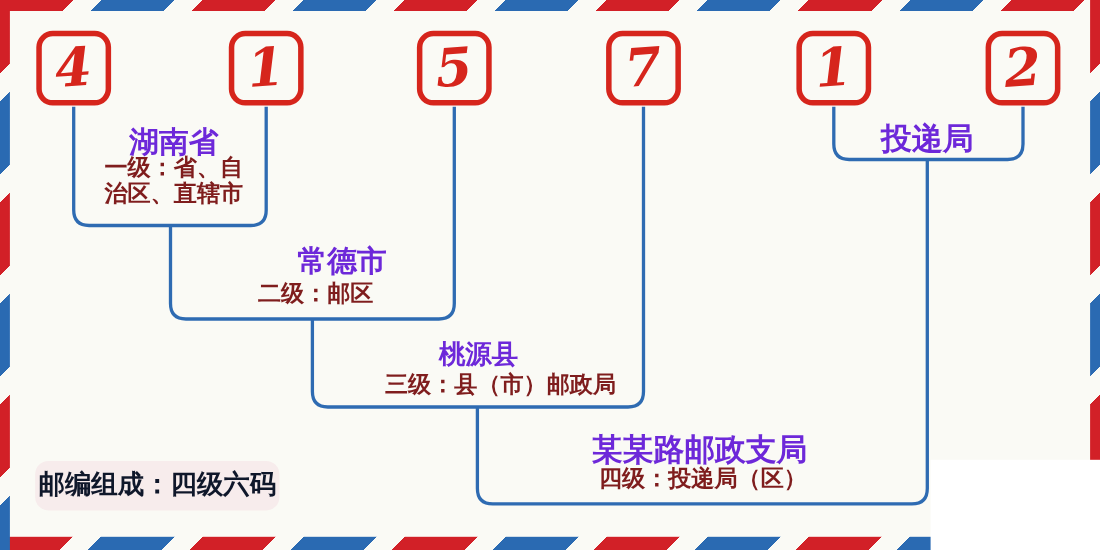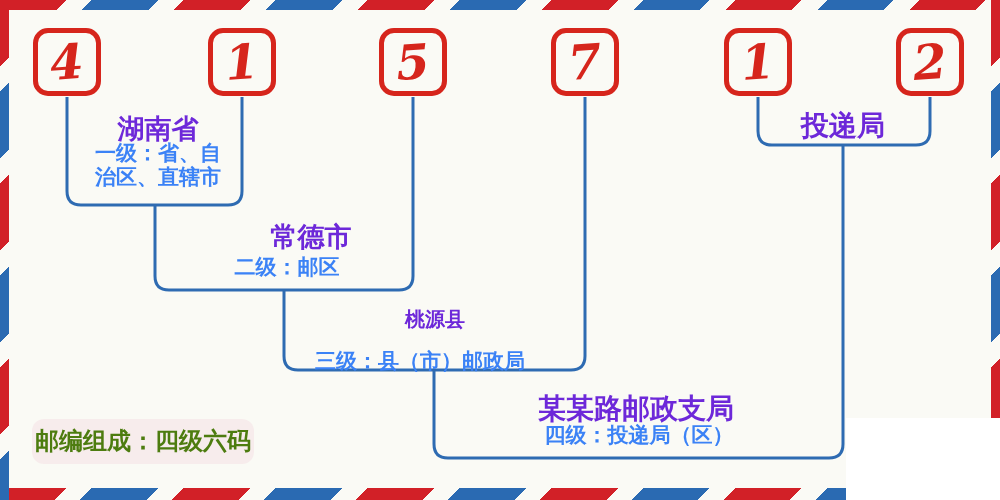--- a/index.html
+++ b/index.html
@@ -79,42 +79,42 @@
     white-space:nowrap;
     text-align:center;
     z-index:4;
   }
   .region-name {
     color:#6d28d9;
     font-family:"Liberation Serif", serif;
     font-weight:bold;
   }
   .level-note {
-    color:#3b82f6;
+    color:#7f1d1d;
     font-family:"Liberation Sans", sans-serif;
     font-weight:bold;
   }
 
   #lbl-hunan-name    { left:158px; top:111px; font-size:27px; }
   #lbl-hunan-note    { left:158px; top:141px; font-size:21px; line-height:24px; }
   #lbl-changde-name  { left:288px; top:219px; font-size:27px;margin-left:23px; }
   #lbl-changde-note  { left:287px; top:253px; font-size:21px;text-align:center; }
-  #lbl-taoyuan-name  { left:435px; top:306px; font-size:20px; }
-  #lbl-taoyuan-note  { left:420px; top:335px; font-size:21px;margin-top:12px; }
+  #lbl-taoyuan-name  { left:435px; top:306px; font-size:24px; }
+  #lbl-taoyuan-note  { left:455px; top:335px; font-size:21px; }
   #lbl-branch-name   { left:636px; top:390px; font-size:28px; }
   #lbl-branch-note   { left:639px; top:421px; font-size:21px; }
   #lbl-delivery-name { left:843px; top:107px; font-size:28px; }
 
   .badge {
     left:143px; top:419px;
     width:222px; height:45px;
     line-height:45px;
     background:#f7ecec;
     border-radius:12px;
-    color:#4d7c0f;
+    color:#0f172a;
     font-family:"Liberation Serif", serif;
     font-weight:bold;
     font-size:24px;
   }
 </style>
 </head>
 <body>
 
 <div class="stage">
 

